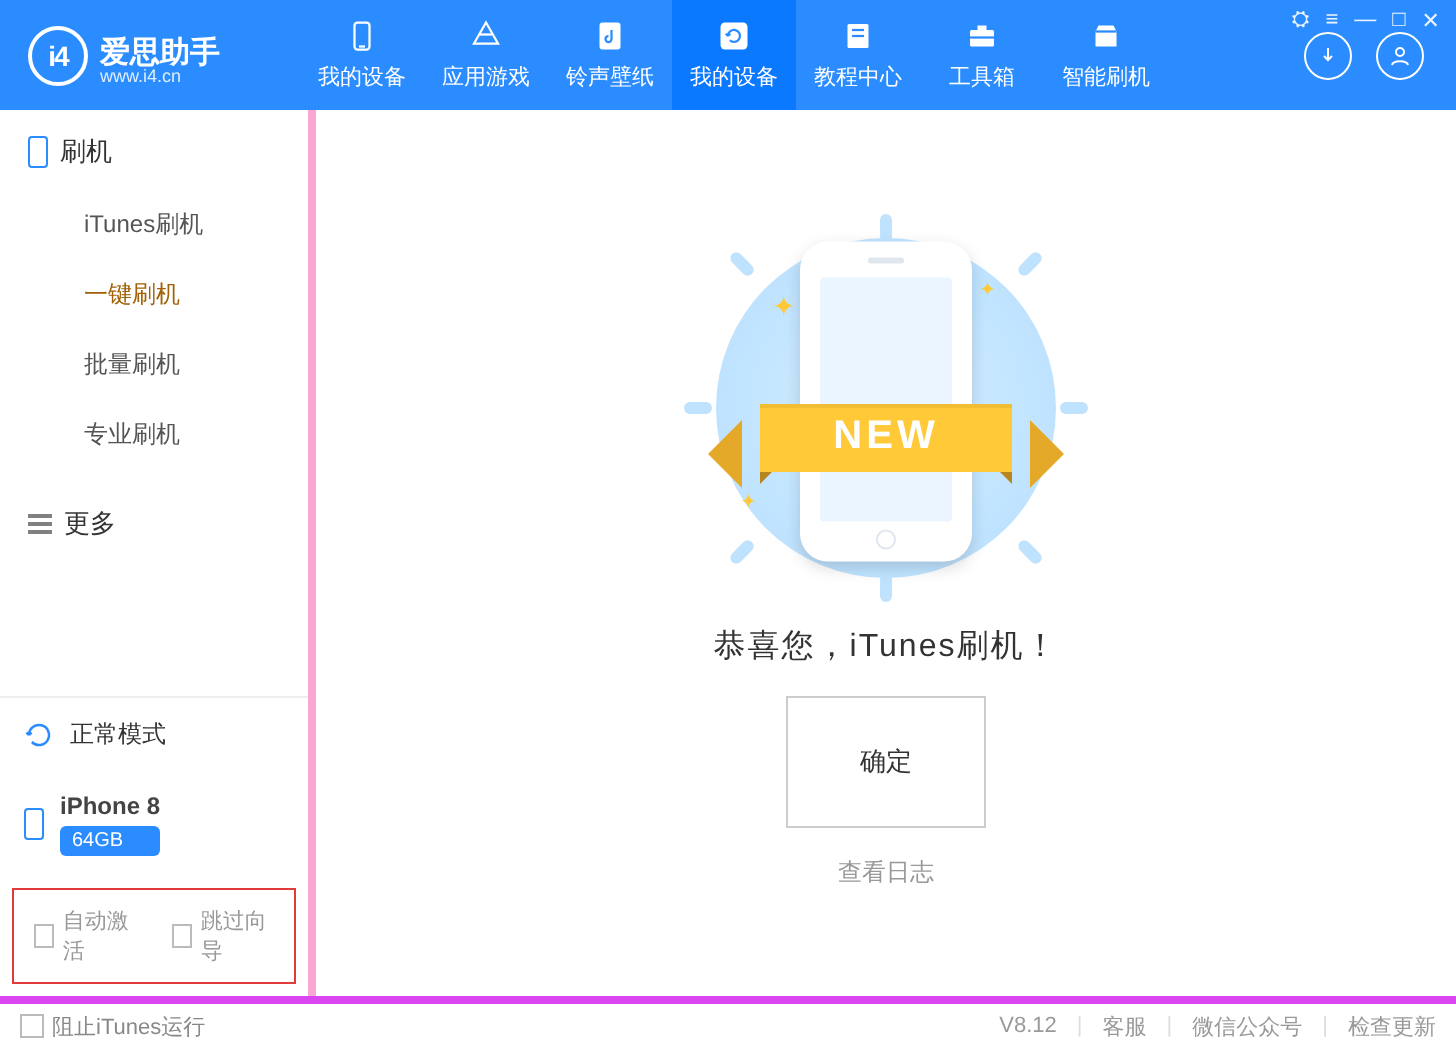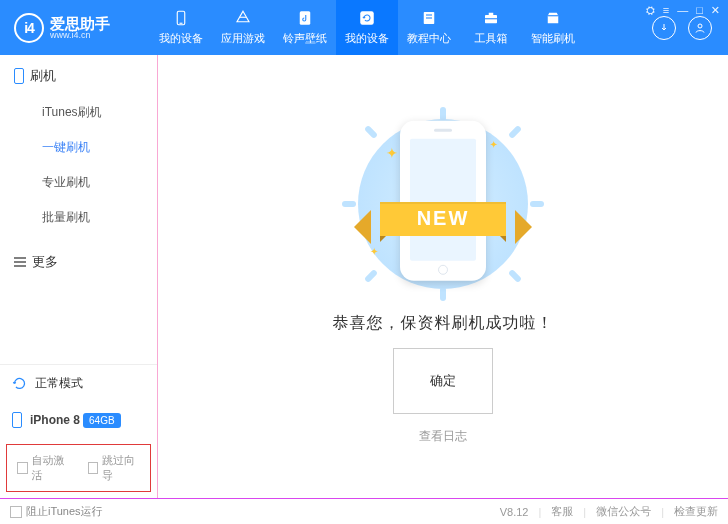--- a/index.html
+++ b/index.html
@@ -1,51 +1,51 @@
 <!DOCTYPE html>
 <html><head>
   <meta charset="utf-8">
   <style>
     * { margin:0; padding:0; box-sizing:border-box; font-family:"Microsoft YaHei","PingFang SC",sans-serif; -webkit-font-smoothing:antialiased; }
     body { width:728px; height:524px; background:#fff; overflow:hidden; display:flex; flex-direction:column; position:relative; }
     
     .header { height:55px; background:#2a8cff; display:flex; align-items:center; color:#fff; position:relative; }
-    .logo-block { display:flex; align-items:center; padding:0 14px 0 14px; width:150px; }
+    .logo-block { display:flex; align-items:flex-end; padding:0 14px 0 14px; width:150px; }
     .logo-circle { width:30px; height:30px; border:2px solid #fff; border-radius:50%; display:flex; align-items:center; justify-content:center; font-weight:bold; font-size:14px; letter-spacing:-1px;}
     .logo-text { margin-left:6px; display:flex; flex-direction:column; line-height:1; }
     .logo-text .cn { font-size:15px; font-weight:bold; }
     .logo-text .url { font-size:9px; opacity:.85; }
     .nav { display:flex; height:100%; }
     .nav-item { width:62px; display:flex; flex-direction:column; align-items:center; justify-content:center; gap:4px; font-size:11px; cursor:pointer; }
     .nav-item.active { background:#0a78ff; }
     .nav-icon { width:18px; height:18px; display:flex; align-items:center; justify-content:center; }
     .nav-icon svg { width:18px; height:18px; fill:none; stroke:#fff; stroke-width:1.5; }
     .nav-filled svg { fill:#fff; }
     .window-ctrls { position:absolute; right:8px; top:4px; display:flex; gap:8px; font-size:11px; opacity:.9;}
     .window-ctrl { cursor:pointer; }
     .header-right { margin-left:auto; display:flex; align-items:center; gap:12px; padding-right:16px; }
     .circ-btn { width:24px; height:24px; border:1.5px solid #fff; border-radius:50%; display:flex; align-items:center; justify-content:center; color:#fff; font-size:12px; cursor:pointer; }
     
     .body { flex:1; display:flex; min-height:0; }
-    .sidebar { width:158px; border-right:1px solid #f9a8d4; display:flex; flex-direction:column; }
+    .sidebar { width:158px; border-right:4px solid #f9a8d4; display:flex; flex-direction:column; }
     .side-scroll { flex:1; overflow:hidden; position:relative; }
     .side-group-title { display:flex; align-items:center; gap:6px; padding:12px 12px 6px 14px; color:#333; font-size:13px; }
     .side-hamb { width:12px; height:10px; display:flex; flex-direction:column; justify-content:space-between;}
     .side-hamb span { display:block; height:2px; background:#808080; }
     .phone-ic { width:10px; height:16px; border:1.5px solid #2a8cff; border-radius:2px; position:relative;}
     .side-list { list-style:none; padding:4px 0 6px 0;}
     .side-list li { padding:9px 12px 9px 42px; font-size:12px; color:#555; cursor:pointer;}
-    .side-list li.active { color:#3b82f6; }
+    .side-list li.active { color:#a16207; }
     .side-bottom { border-top:1px solid #eee; }
     .mode-row, .device-row { display:flex; align-items:center; padding:10px 12px; gap:8px; font-size:12px; color:#333; cursor:pointer;}
     .mode-ic { width:15px; height:15px; }
     .mode-ic svg { stroke:#2a8cff; }
     .storage-badge { background:#2a8cff; color:#fff; font-size:10px; padding:2px 6px; border-radius:3px; margin-left:0; }
     .device-name { font-weight:bold; color:#444; }
-    .device-lines { display:flex; flex-direction:row; gap:3px; }
+    .device-lines { display:flex; flex-direction:column; gap:3px; }
     .checks { padding:8px 10px; border:1.5px solid #e03a3a; margin:6px 6px 6px 6px; display:flex; gap:18px; }
     .chk { display:flex; align-items:center; gap:4px; font-size:11px; color:#999; cursor:pointer; }
     .cbox { width:12px; height:12px; border:1px solid #bbb; display:inline-block; }
     
     .main { flex:1; display:flex; flex-direction:column; align-items:center; justify-content:center; gap:14px; position:relative; background:#fff; }
     .illus { width:190px; height:190px; position:relative; }
     .sun { position:absolute; inset:0; margin:auto; width:170px; height:170px; border-radius:50%; background:radial-gradient(circle,#d4eeff 0%, #bfe3ff 70%, #bfe3ff 100%); }
     .rays { position:absolute; inset:0; display:flex; align-items:center; justify-content:center; }
     .ray { position:absolute; width:6px; height:14px; background:#bfe3ff; border-radius:3px; }
     .ray.r1 { top:-2px; left:50%; transform:translateX(-50%);}
@@ -68,21 +68,21 @@
     .ribbon-notch-l { position:absolute; left:26px; top:42px; width:0; height:0; border:6px solid transparent; border-top-color:#b8861f; border-left:none;}
     .ribbon-notch-r { position:absolute; right:26px; top:42px; width:0; height:0; border:6px solid transparent; border-top-color:#b8861f; border-right:none;}
     .star { position:absolute; color:#ffc937; font-size:14px; }
     .star.s1 { left:38px; top:36px; }
     .star.s2 { right:40px; top:30px; font-size:10px;}
     .star.s3 { left:22px; bottom:42px; font-size:10px;}
     .result-text { font-size:16px; color:#333; letter-spacing:1px;}
     .ok-btn { border:1px solid #ccc; background:#fff; color:#333; font-size:13px; padding:23px 36px; cursor:pointer; }
     .log-link { font-size:12px; color:#999; cursor:pointer; text-decoration:none;}
     
-    .footer { height:26px; border-top:1px solid #d946ef; display:flex; align-items:center; font-size:11px; color:#999; padding:0 10px; }
+    .footer { height:26px; border-top:4px solid #d946ef; display:flex; align-items:center; font-size:11px; color:#999; padding:0 10px; }
     .footer .chk { color:#888; }
     .footer-right { margin-left:auto; display:flex; align-items:center; gap:10px;}
     .sep { color:#ddd; }
     .flink { cursor:pointer; }
   </style>
 </head>
 <body>
 
 <div class="header">
   <div class="logo-block">
@@ -185,22 +185,22 @@
 <div class="body">
   <div class="sidebar">
     <div class="side-scroll">
       <div class="side-group-title">
         <span class="phone-ic"></span>
         <span>刷机</span>
       </div>
       <ul class="side-list">
         <li>iTunes刷机</li>
         <li class="active">一键刷机</li>
+        <li>批量刷机</li>
         <li>专业刷机</li>
-        <li>批量刷机</li>
       </ul>
       <div class="side-group-title">
         <span class="side-hamb">
             <span></span>
             <span></span>
             <span></span>
           </span>
         <span>更多</span>
       </div>
     </div>
@@ -251,21 +251,21 @@
           <span class="phone-btn"></span>
         </div>
       <div class="ribbon">
         <span class="ribbon-l"></span>
           <span class="ribbon-r"></span>
         <div class="ribbon-body">NEW</div>
         <span class="ribbon-notch-l"></span>
           <span class="ribbon-notch-r"></span>
       </div>
     </div>
-    <div class="result-text">恭喜您，保资料刷机成功啦！</div>
+    <div class="result-text">恭喜您，iTunes刷机！</div>
     <button class="ok-btn">确定</button>
     <a class="log-link">查看日志</a>
   </div>
 </div>
 
 <div class="footer">
   <label class="chk">
       <span class="cbox"></span>
       <span>阻止iTunes运行</span>
     </label>

